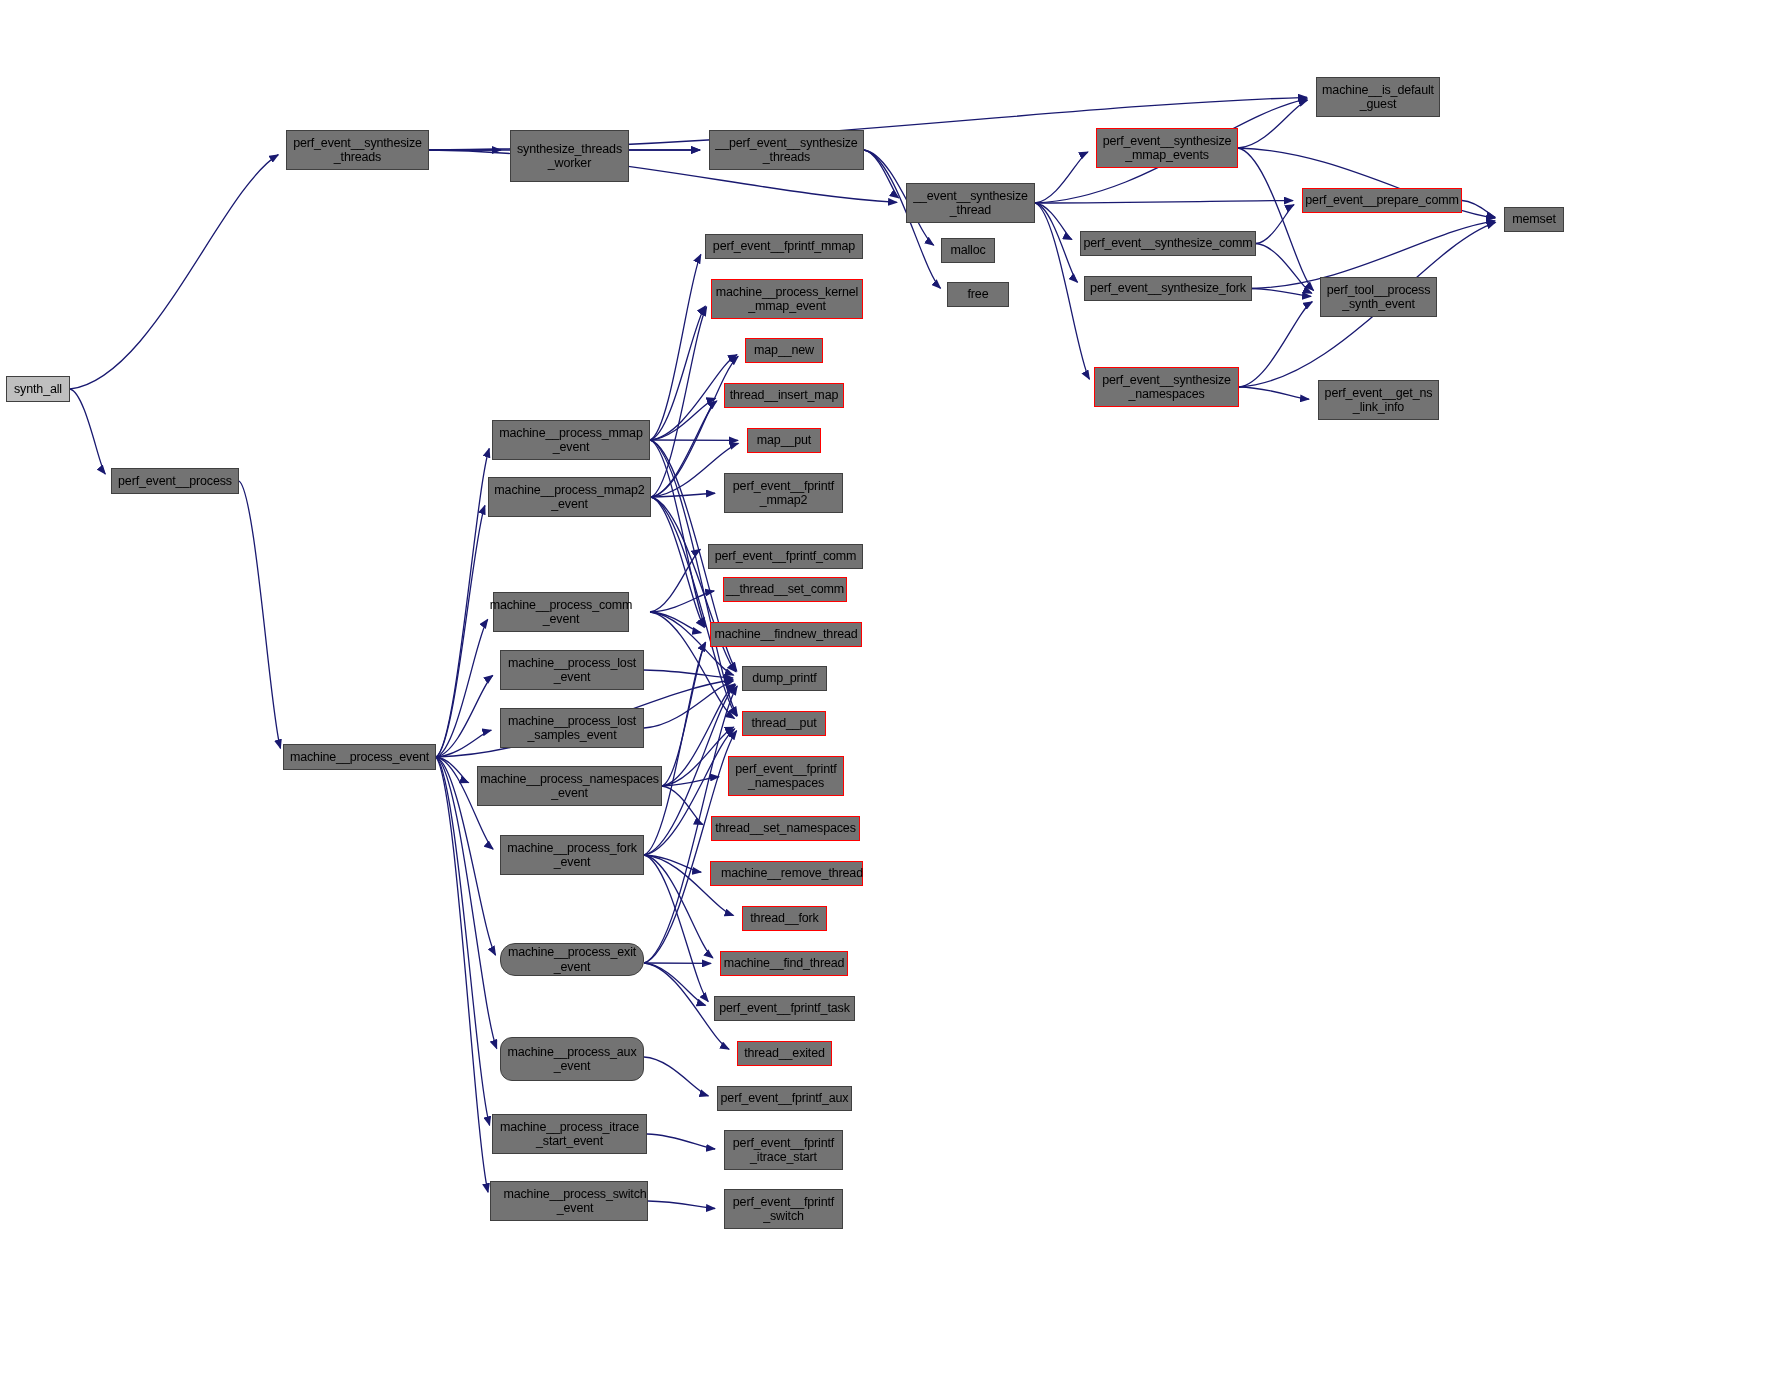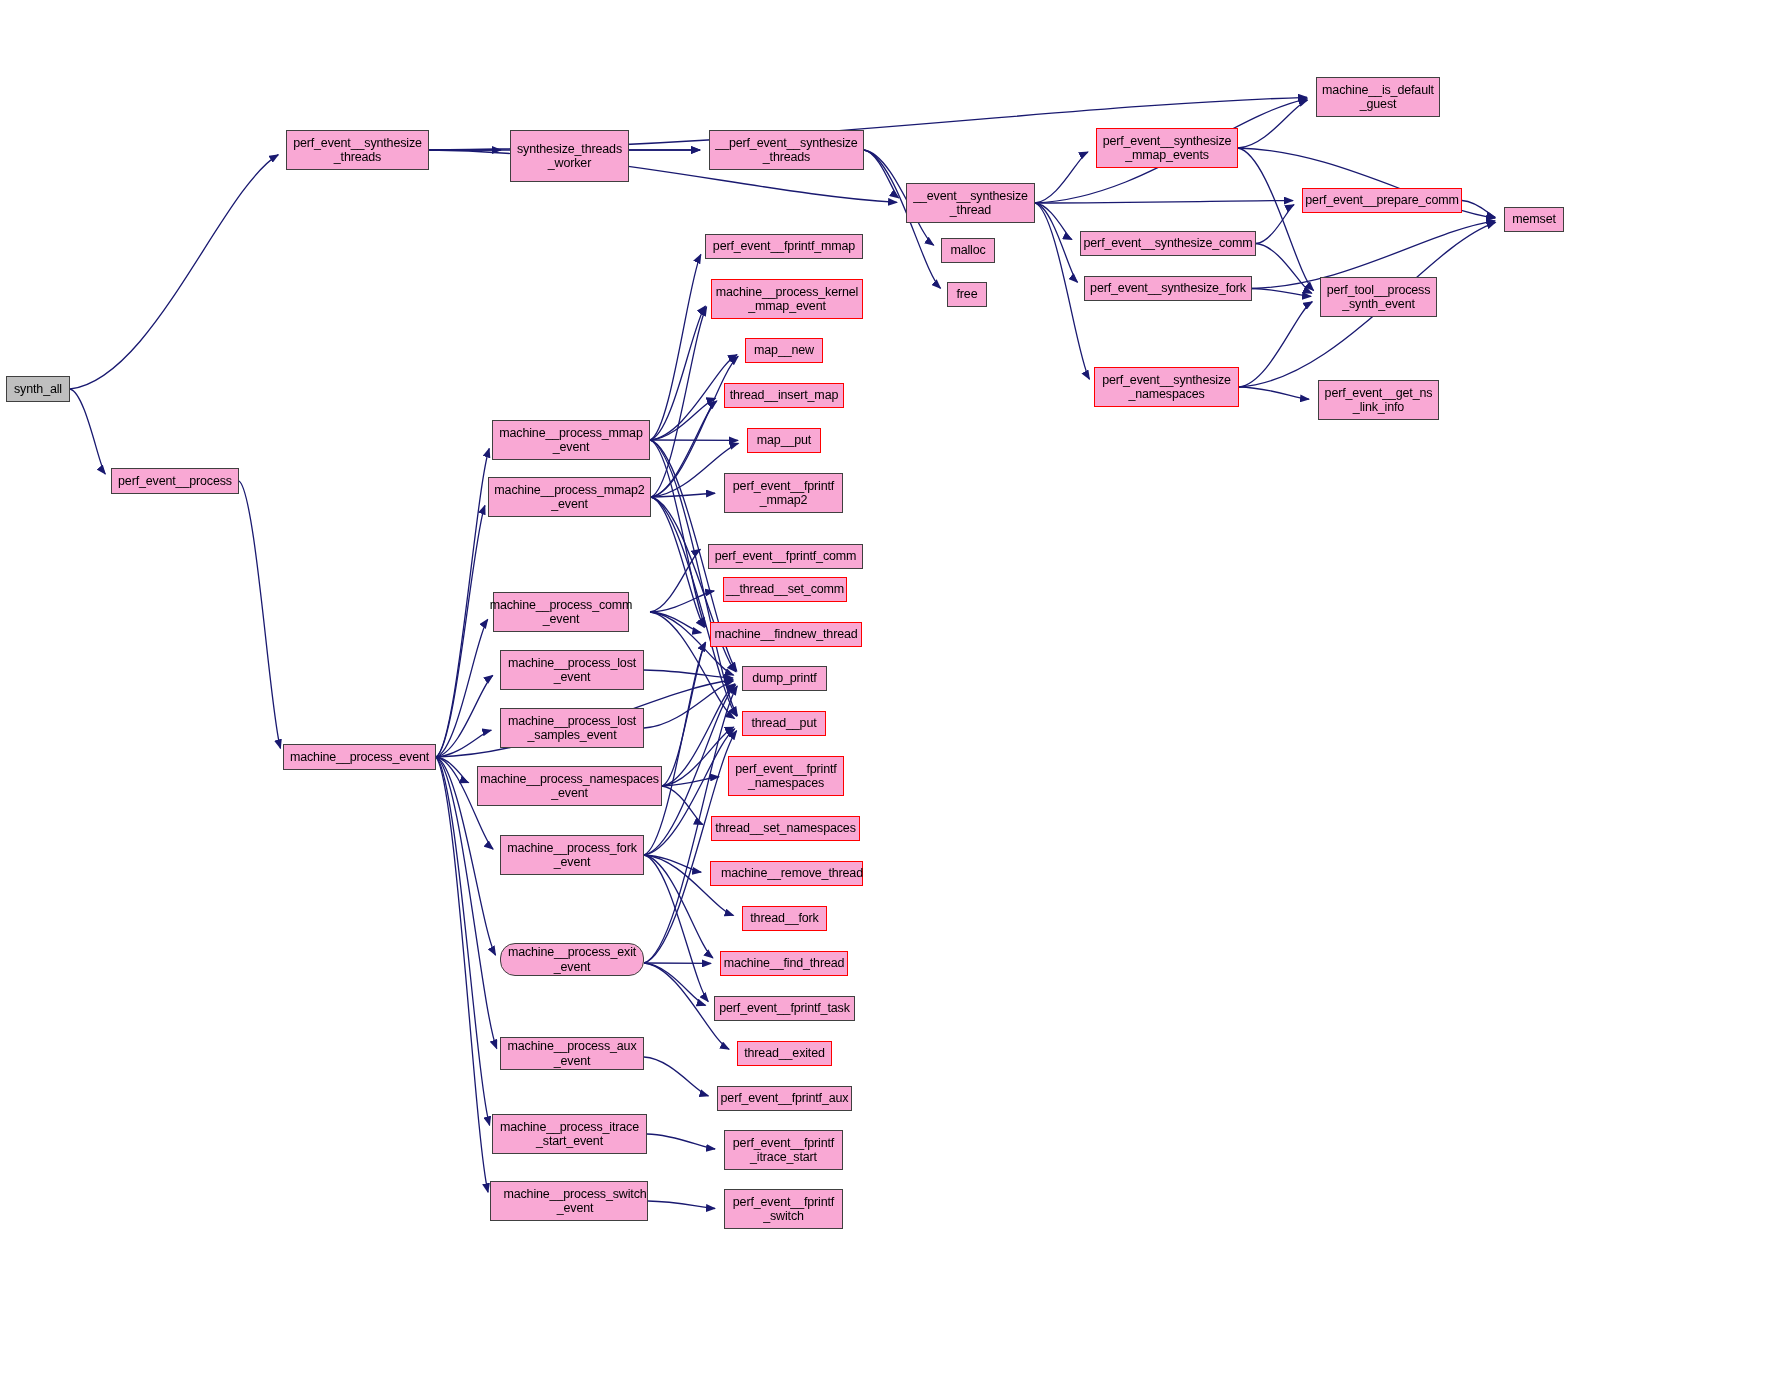--- a/index.html
+++ b/index.html
@@ -1,20 +1,20 @@
 <!DOCTYPE html>
 <html><head>
 <meta charset="utf-8">
 <style>
   html,body{margin:0;padding:0;background:#ffffff;}
   body{font-family:"Liberation Sans","DejaVu Sans",sans-serif;}
   #graph-root{position:relative;width:1769px;height:1389px;background:#fff;overflow:hidden;}
   svg#edges{position:absolute;left:0;top:0;width:1769px;height:1389px;}
   .node{position:absolute;box-sizing:border-box;display:flex;align-items:center;justify-content:center;
-        text-align:center;background:#f9a8d4;border:1px solid #404040;color:#000;
+        text-align:center;background:#737373;border:1px solid #404040;color:#000;
         font-size:12.5px;line-height:14.5px;letter-spacing:-0.15px;white-space:pre-line;}
   .node.red{border:1px solid #ff0000;}
   .node.root{background:#bfbfbf;border:1px solid #404040;}
 </style>
 </head>
 <body>
 
 <div id="graph-root">
   <svg id="edges" viewBox="0 0 1769 1389">
     <defs>
@@ -113,21 +113,21 @@
       <div class="node" style="left: 111px; top: 468px; width: 128px; height: 26px;">perf_event__process</div>
       <div class="node" style="left: 286px; top: 130px; width: 143px; height: 40px;">perf_event__synthesize
 _threads</div>
       <div class="node" style="left: 510px; top: 130px; width: 119px; height: 52px;">synthesize_threads
 _worker</div>
       <div class="node" style="left: 709px; top: 130px; width: 155px; height: 40px;">__perf_event__synthesize
 _threads</div>
       <div class="node" style="left: 906px; top: 183px; width: 129px; height: 40px;">__event__synthesize
 _thread</div>
       <div class="node" style="left: 941px; top: 238px; width: 54px; height: 25px;">malloc</div>
-      <div class="node" style="left: 947px; top: 282px; width: 40px; height: 25px;">free</div>
+      <div class="node" style="left: 947px; top: 282px; width: 62px; height: 25px;">free</div>
       <div class="node red" style="left: 1096px; top: 128px; width: 142px; height: 40px;">perf_event__synthesize
 _mmap_events</div>
       <div class="node" style="left: 1080px; top: 231px; width: 176px; height: 25px;">perf_event__synthesize_comm</div>
       <div class="node" style="left: 1084px; top: 276px; width: 168px; height: 25px;">perf_event__synthesize_fork</div>
       <div class="node red" style="left: 1094px; top: 367px; width: 145px; height: 40px;">perf_event__synthesize
 _namespaces</div>
       <div class="node" style="left: 1316px; top: 77px; width: 124px; height: 40px;">machine__is_default
 _guest</div>
       <div class="node red" style="left: 1302px; top: 188px; width: 160px; height: 25px;">perf_event__prepare_comm</div>
       <div class="node" style="left: 1320px; top: 277px; width: 117px; height: 40px;">perf_tool__process
@@ -171,20 +171,20 @@
       <div class="node" style="left: 500px; top: 650px; width: 144px; height: 40px;">machine__process_lost
 _event</div>
       <div class="node" style="left: 500px; top: 708px; width: 144px; height: 40px;">machine__process_lost
 _samples_event</div>
       <div class="node" style="left: 477px; top: 766px; width: 185px; height: 40px;">machine__process_namespaces
 _event</div>
       <div class="node" style="left: 500px; top: 835px; width: 144px; height: 40px;">machine__process_fork
 _event</div>
       <div class="node" style="left: 500px; top: 943px; width: 144px; height: 33px; border-radius: 15px;">machine__process_exit
 _event</div>
-      <div class="node" style="left: 500px; top: 1037px; width: 144px; height: 33px;">machine__process_aux
+      <div class="node" style="left: 500px; top: 1037px; width: 144px; height: 44px; border-radius: 12px;">machine__process_aux
 _event</div>
       <div class="node" style="left: 492px; top: 1114px; width: 155px; height: 40px;">machine__process_itrace
 _start_event</div>
       <div class="node" style="left: 490px; top: 1181px; width: 158px; height: 40px; padding-left: 12px;">machine__process_switch
 _event</div>
     </div>
 </div>
 
 </body></html>

